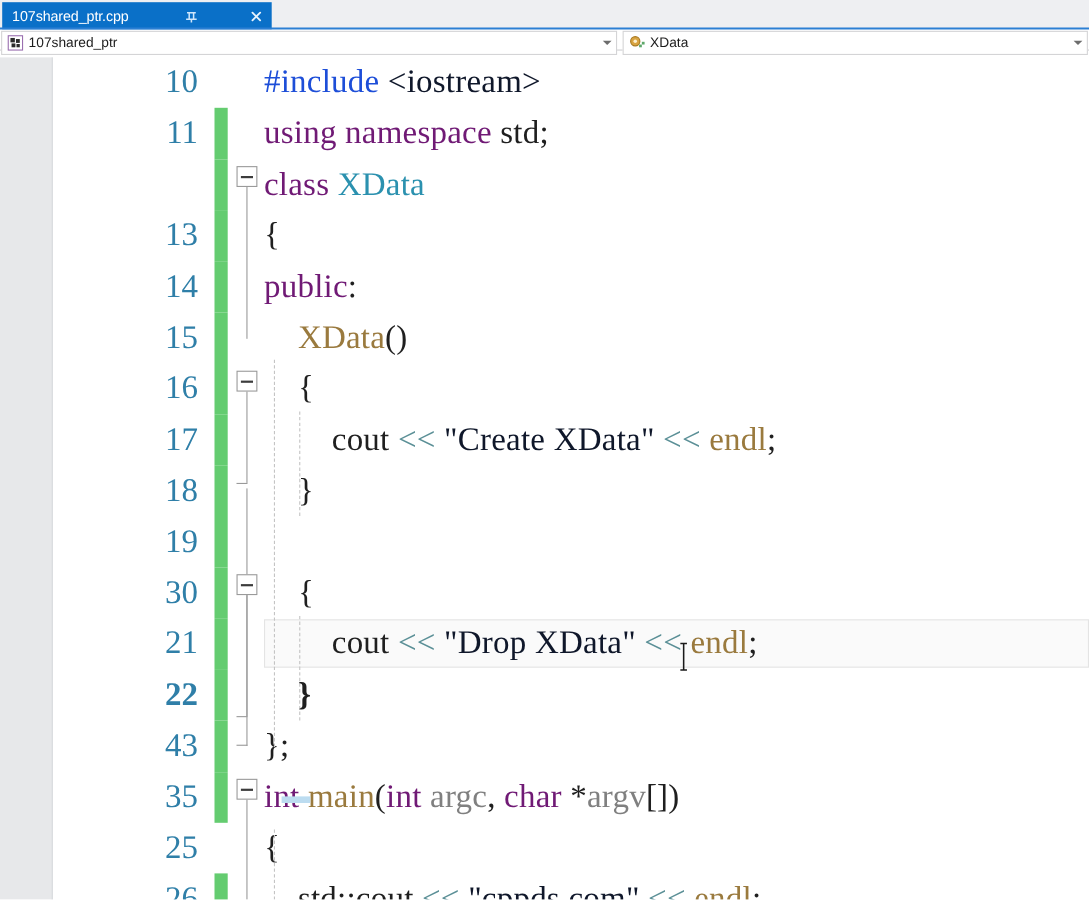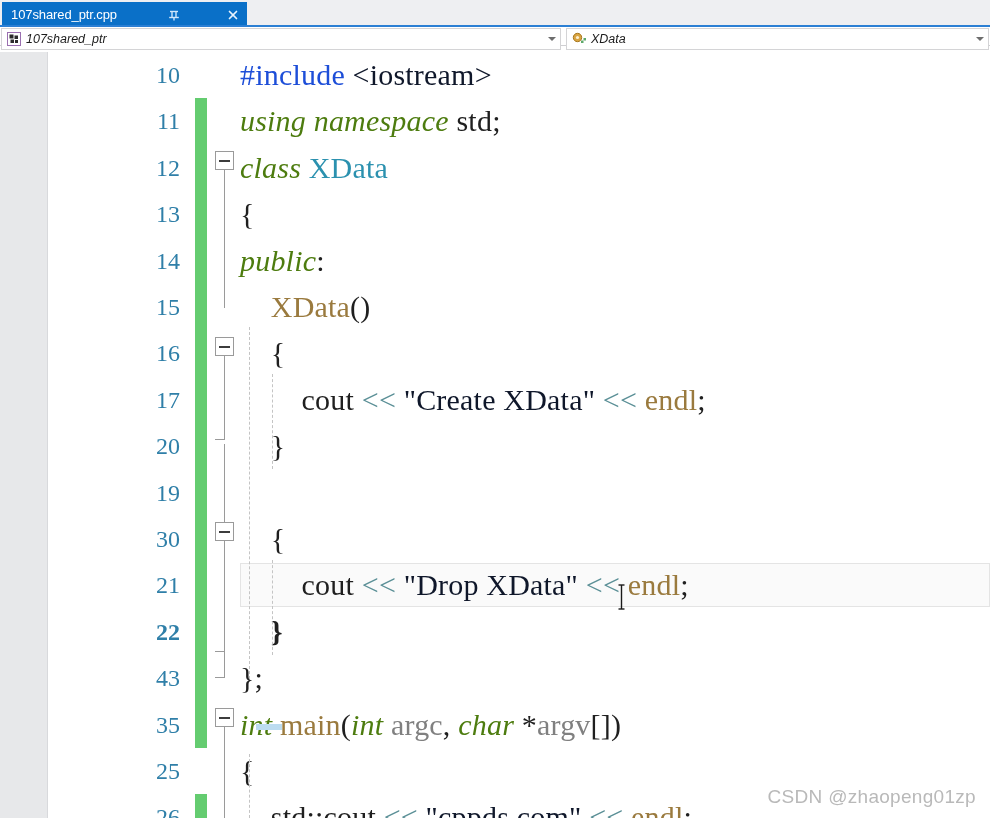--- a/index.html
+++ b/index.html
@@ -65,21 +65,20 @@
   }
 
   
   #navbar {
     position: absolute;
     left: 0; top: 27px;
     width: 990px; height: 19px;
     background: #ffffff;
     border-bottom: 1px solid #cfcfd2;
     box-sizing: border-box;
-    font-style: italic;
   }
   .nav-combo {
     position: absolute;
     top: 1px;
     height: 22px;
     display: flex;
     align-items: center;
     box-sizing: border-box;
     cursor: pointer;
   }
@@ -146,21 +145,21 @@
     height: 46.4px;
     width: 990px;
   }
   .linenum {
     position: absolute;
     left: 60px;
     top: 0;
     width: 120px;
     text-align: right;
     font-family: "Liberation Serif", serif;
-    font-size: 24px;
+    font-size: 30px;
     color: #2f7fa8;
     line-height: 46.4px;
     user-select: none;
   }
 
   
   .changebar {
     position: absolute;
     left: 195px;
     top: 0;
@@ -177,21 +176,21 @@
     height: 46.4px;
     line-height: 46.4px;
     font-family: "Liberation Serif", serif;
     font-size: 30px;
     white-space: pre;
     color: #1f1f1f;
     letter-spacing: 0.2px;
   }
 
   
-  .kw      { color: #4d7c0f; font-style: italic; }   
+  .kw      { color: #701a75; }   
   .type    { color: #2b91af; }   
   .str     { color: #0f172a; }   
   .pre     { color: #1d4ed8; }   
   .id      { color: #808080; }   
   .fn      { color: #9a7a3e; }   
   .op      { color: #5a8f96; }   
   .plain   { color: #1f1f1f; }
 
   
   #current-line {
@@ -343,21 +342,20 @@
           <div class="linenum">10</div>
           <div class="code"><span class="pre">#include </span><span class="str">&lt;iostream&gt;</span></div>
         </div>
         <div class="row" style="top: 46.4px; position: absolute;">
           <div class="changebar"></div>
           <div class="linenum">11</div>
           <div class="code"><span class="kw">using namespace </span><span class="plain">std</span><span class="plain">;</span></div>
         </div>
         <div class="row" style="top: 92.8px; position: absolute;">
           <div class="changebar"></div>
-          <div class="linenum">12</div>
           <div class="code"><span class="kw">class </span><span class="type">XData</span></div>
         </div>
         <div class="row" style="top: 139.2px; position: absolute;">
           <div class="changebar"></div>
           <div class="linenum">13</div>
           <div class="code"><span class="plain">{</span></div>
         </div>
         <div class="row" style="top: 185.6px; position: absolute;">
           <div class="changebar"></div>
           <div class="linenum">14</div>
@@ -373,21 +371,21 @@
           <div class="linenum">16</div>
           <div class="code"><span class="plain">    {</span></div>
         </div>
         <div class="row" style="top: 324.8px; position: absolute;">
           <div class="changebar"></div>
           <div class="linenum">17</div>
           <div class="code"><span class="plain">        cout </span><span class="op">&lt;&lt;</span><span class="plain"> </span><span class="str">"Create XData"</span><span class="plain"> </span><span class="op">&lt;&lt;</span><span class="plain"> </span><span class="fn">endl</span><span class="plain">;</span></div>
         </div>
         <div class="row" style="top: 371.2px; position: absolute;">
           <div class="changebar"></div>
-          <div class="linenum">20</div>
+          <div class="linenum">18</div>
           <div class="code"><span class="plain">    }</span></div>
         </div>
         <div class="row" style="top: 417.6px; position: absolute;">
           <div class="changebar"></div>
           <div class="linenum">19</div>
         </div>
         <div class="row" style="top: 464px; position: absolute;">
           <div class="changebar"></div>
           <div class="linenum">30</div>
           <div class="code"><span class="plain">    {</span></div>
@@ -452,17 +450,16 @@
     <div id="mouse-caret" style="left:616px; top:531px;">
       <svg width="11" height="28" viewBox="0 0 11 28">
         <g stroke="#1a1a1a" stroke-width="1.4" fill="none">
           <path d="M5.5 2 V26"></path>
           <path d="M2.5 2 H8.5"></path>
           <path d="M2.5 26 H8.5"></path>
         </g>
       </svg>
     </div>
 
-    <div id="watermark">CSDN @zhaopeng01zp</div>
 
   </div>
 
 </div>
 
 </body></html>

